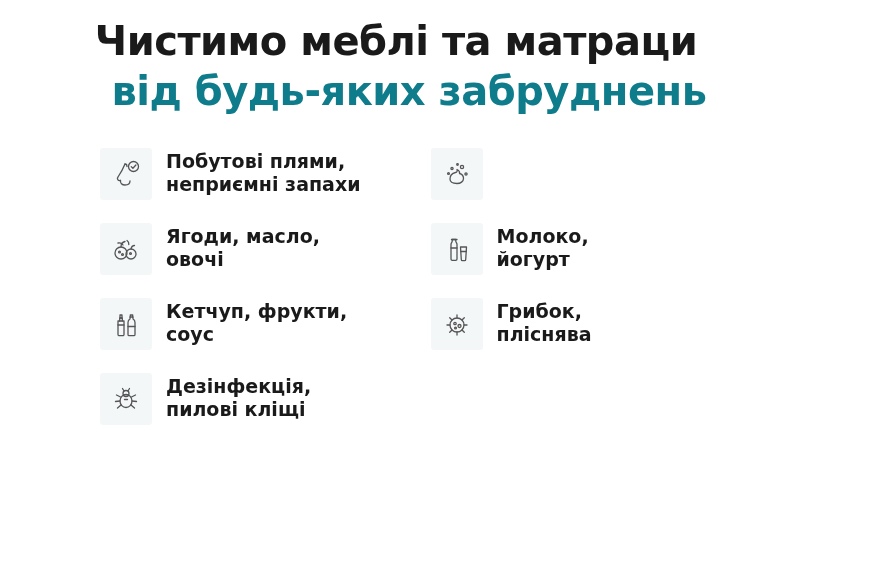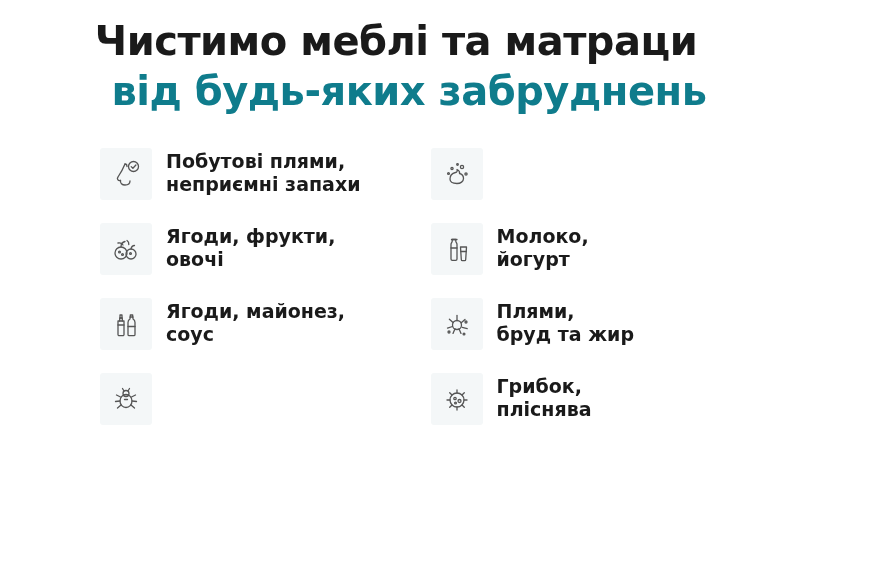--- a/index.html
+++ b/index.html
@@ -120,56 +120,58 @@
             <circle cx="22" cy="22" r="5"></circle>
             <path d="M12 15 c0 -3 2 -5 4 -5.5"></path>
             <path d="M22 17 c0.5 -2.5 2 -3.5 3.5 -3.5"></path>
             <path d="M9 11 c2 -0.5 4 0.5 5 2"></path>
             <path d="M18 8.5 c1.5 1 2 2.5 1.8 4"></path>
             <circle cx="10.5" cy="20" r="0.9"></circle>
             <circle cx="13.5" cy="22.5" r="0.9"></circle>
             <circle cx="21.5" cy="21.5" r="0.9"></circle>
           </svg>
         </div>
-        <div class="item-label">Ягоди, фрукти,
+        <div class="item-label">Ягоди, масло,
 овочі</div>
       </div>
 
       <div class="item">
         <div class="icon-box">
           <svg width="34" height="34" viewBox="0 0 34 34" fill="none" stroke="#555" stroke-width="1.3" stroke-linecap="round" stroke-linejoin="round">
             <path d="M9 14 h6 v13.5 a1.2 1.2 0 0 1 -1.2 1.2 h-3.6 a1.2 1.2 0 0 1 -1.2 -1.2 z"></path>
             <path d="M10.7 14 v-3 h2.6 v3"></path>
             <path d="M11 8 h2 v3 h-2 z"></path>
             <path d="M9 18 h6"></path>
             <path d="M19 15.5 c0 -2 1 -3 2 -3.5 v-2 h3 v2 c1 0.5 2 1.5 2 3.5 v12 a1.2 1.2 0 0 1 -1.2 1.2 h-4.6 a1.2 1.2 0 0 1 -1.2 -1.2 z"></path>
             <path d="M19 19.5 h7"></path>
             <path d="M21.3 10 v-2 h2.4 v2"></path>
           </svg>
         </div>
-        <div class="item-label">Ягоди, майонез,
+        <div class="item-label">Кетчуп, фрукти,
 соус</div>
       </div>
 
       <div class="item">
         <div class="icon-box">
           <svg width="34" height="34" viewBox="0 0 34 34" fill="none" stroke="#555" stroke-width="1.3" stroke-linecap="round" stroke-linejoin="round">
             <ellipse cx="17" cy="19" rx="6" ry="6.5"></ellipse>
             <circle cx="17" cy="11.5" r="3"></circle>
             <path d="M15 9 l-1.5 -2.5"></path>
             <path d="M19 9 l1.5 -2.5"></path>
             <path d="M11.5 15 l-4 -2"></path>
             <path d="M11 19 l-4.5 0.5"></path>
             <path d="M12 23 l-3.5 3"></path>
             <path d="M22.5 15 l4 -2"></path>
             <path d="M23 19 l4.5 0.5"></path>
             <path d="M22 23 l3.5 3"></path>
             <path d="M15.5 17.5 h3"></path>
           </svg>
         </div>
+        <div class="item-label">Дезінфекція,
+пилові кліщі</div>
       </div>
 
     </div>
 
     <div class="col right">
 
       <div class="item">
         <div class="icon-box">
           <svg width="34" height="34" viewBox="0 0 34 34" fill="none" stroke="#555" stroke-width="1.3" stroke-linecap="round" stroke-linejoin="round">
             <path d="M10 22 c0 -4 3 -6 5.5 -6.5 1.5 -0.3 2 -1.5 1.5 -3 2 1 3 2.5 2.5 4 2 0.5 4 2 4 5 0 3 -3 5 -6.5 5 -4 0 -7 -1.5 -7 -4.5 z"></path>
@@ -190,39 +192,20 @@
             <path d="M11.5 7.5 h5.5"></path>
             <path d="M20.5 15 h6 l-0.8 12.5 a1.2 1.2 0 0 1 -1.2 1.2 h-2 a1.2 1.2 0 0 1 -1.2 -1.2 z"></path>
             <path d="M20.8 19.5 h5.4"></path>
           </svg>
         </div>
         <div class="item-label">Молоко,
 йогурт</div>
       </div>
 
 
-      <div class="item">
-        <div class="icon-box">
-          <svg width="34" height="34" viewBox="0 0 34 34" fill="none" stroke="#555" stroke-width="1.3" stroke-linecap="round" stroke-linejoin="round">
-            <circle cx="17" cy="18" r="4.5"></circle>
-            <path d="M17 13.5 l0 -5"></path>
-            <path d="M21.2 15.8 l3.8 -3.4"></path>
-            <path d="M22.2 20.3 l5 1.3"></path>
-            <path d="M19 21.8 l2 4.6"></path>
-            <path d="M15 21.8 l-2 4.6"></path>
-            <path d="M12.5 19.5 l-5 1.6"></path>
-            <path d="M13 15.5 l-3.6 -3.2"></path>
-            <circle cx="26" cy="15" r="1"></circle>
-            <circle cx="9" cy="25" r="1"></circle>
-            <circle cx="24" cy="27" r="0.9"></circle>
-          </svg>
-        </div>
-        <div class="item-label">Плями,
-бруд та жир</div>
-      </div>
 
       <div class="item">
         <div class="icon-box">
           <svg width="34" height="34" viewBox="0 0 34 34" fill="none" stroke="#555" stroke-width="1.3" stroke-linecap="round" stroke-linejoin="round">
             <circle cx="17" cy="18" r="7"></circle>
             <path d="M17 11 v-3"></path>
             <path d="M12 13 l-2.3 -2.3"></path>
             <path d="M10 18 h-3"></path>
             <path d="M12 23 l-2.3 2.3"></path>
             <path d="M17 25 v3"></path>

